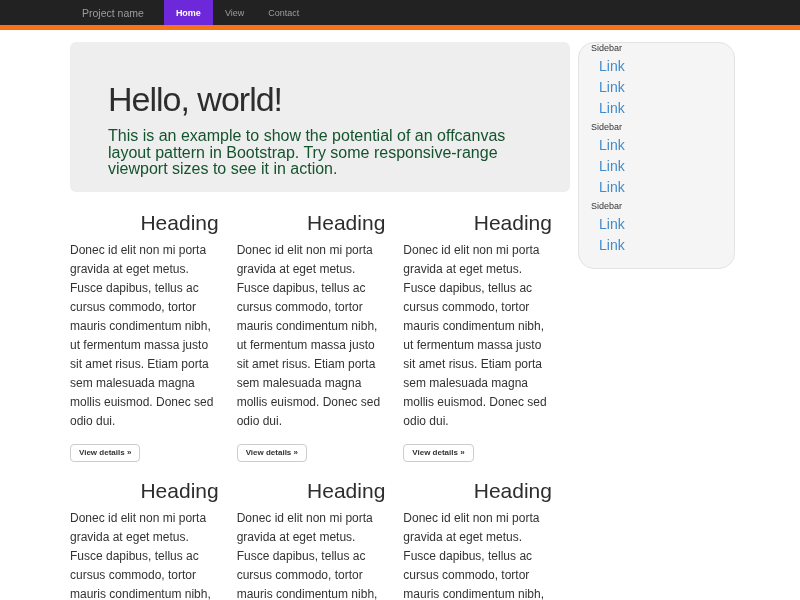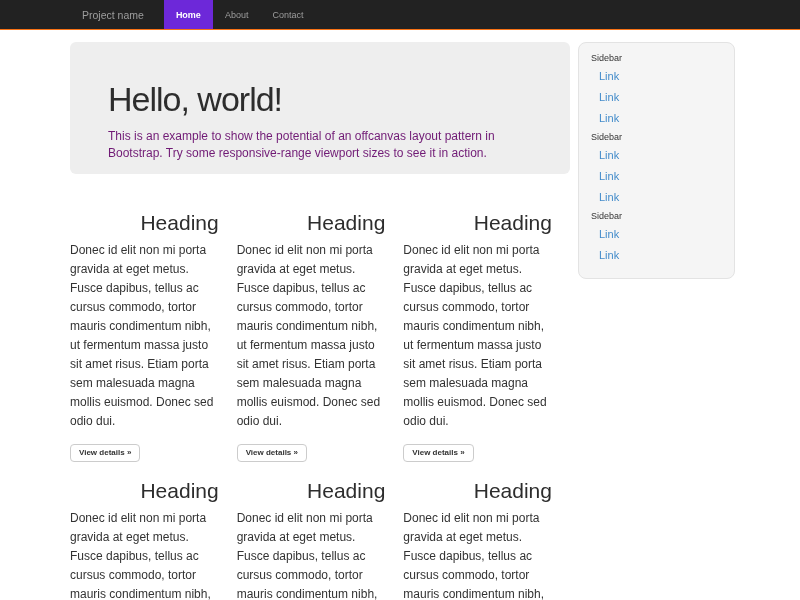--- a/index.html
+++ b/index.html
@@ -9,21 +9,21 @@
     background: #fff;
     color: #333;
     font-family: "Liberation Sans", "DejaVu Sans", sans-serif;
     overflow: hidden;
   }
 
   
   .navbar {
     height: 30px;
     background: #222;
-    border-bottom: 1px solid #f97316;
+    border-bottom: 5px solid #f97316;
     display: flex;
     align-items: stretch;
     padding-left: 70px;
   }
   .navbar-brand {
     color: #9d9d9d;
     font-size: 10.5px;
     display: flex;
     align-items: center;
     padding: 0 12px 0 12px;
@@ -53,37 +53,37 @@
   .content-row { display: flex; margin-top: 12px; }
   .main-col { width: 500px; }
   .spacer-col { width: 8px; }
   .sidebar-col { width: 157px; }
 
   
   .jumbotron {
     background: #eeeeee;
     border-radius: 6px;
     padding: 38px 38px 31px 38px;
-    margin-bottom: 22px;
-    height: 132px;
+    margin-bottom: 4px;
+    height: 150px;
     overflow: hidden;
   }
   .jumbotron h1 {
     margin: 0;
     font-size: 34px;
     line-height: 38px;
     font-weight: 500;
     letter-spacing: -1px;
     color: #2d2d2d;
   }
   .jumbotron p {
     margin: 10px 0 0 0;
-    font-size: 12px;
+    font-size: 16px;
     line-height: 16.5px;
-    color: #701a75;
+    color: #14532d;
   }
 
   
   .cards-grid { display: flex; flex-wrap: wrap; }
   .card-col {
     width: 33.333%;
     padding-right: 18px;
   }
   .card-col h2 {
     margin: 14px 0 6px 0;
@@ -111,35 +111,35 @@
     border: 1px solid #ccc;
     border-radius: 4px;
     cursor: pointer;
     white-space: nowrap;
   }
 
   
   .sidebar-box {
     background: #f5f5f5;
     border: 1px solid #e3e3e3;
-    border-radius: 8px;
-    padding: 10px 12px 12px 12px;
+    border-radius: 16px;
+    padding: 0 12px 12px 12px;
     align-self: flex-start;
     width: 100%;
   }
   .sb-title {
     font-size: 9px;
     color: #333;
     margin: 3px 0 2px 0;
     line-height: 11px;
   }
   .sb-title.first { margin-top: 0; }
   .sb-link {
     display: block;
-    font-size: 11px;
+    font-size: 14px;
     line-height: 11px;
     color: #428bca;
     text-decoration: none;
     padding: 5px 0 5px 8px;
     cursor: pointer;
   }
 
   
   .footer-hr {
     border: none;
@@ -152,21 +152,21 @@
     color: #777;
   }
 </style>
 </head>
 <body>
 
 <nav class="navbar">
   <a class="navbar-brand">Project name</a>
   <div class="navbar-nav">
     <a class="nav-item active">Home</a>
-    <a class="nav-item">About</a>
+    <a class="nav-item">View</a>
     <a class="nav-item">Contact</a>
   </div>
 </nav>
 
 <div class="container">
   <div class="content-row">
 
     <div class="main-col">
 
       <div class="jumbotron">

